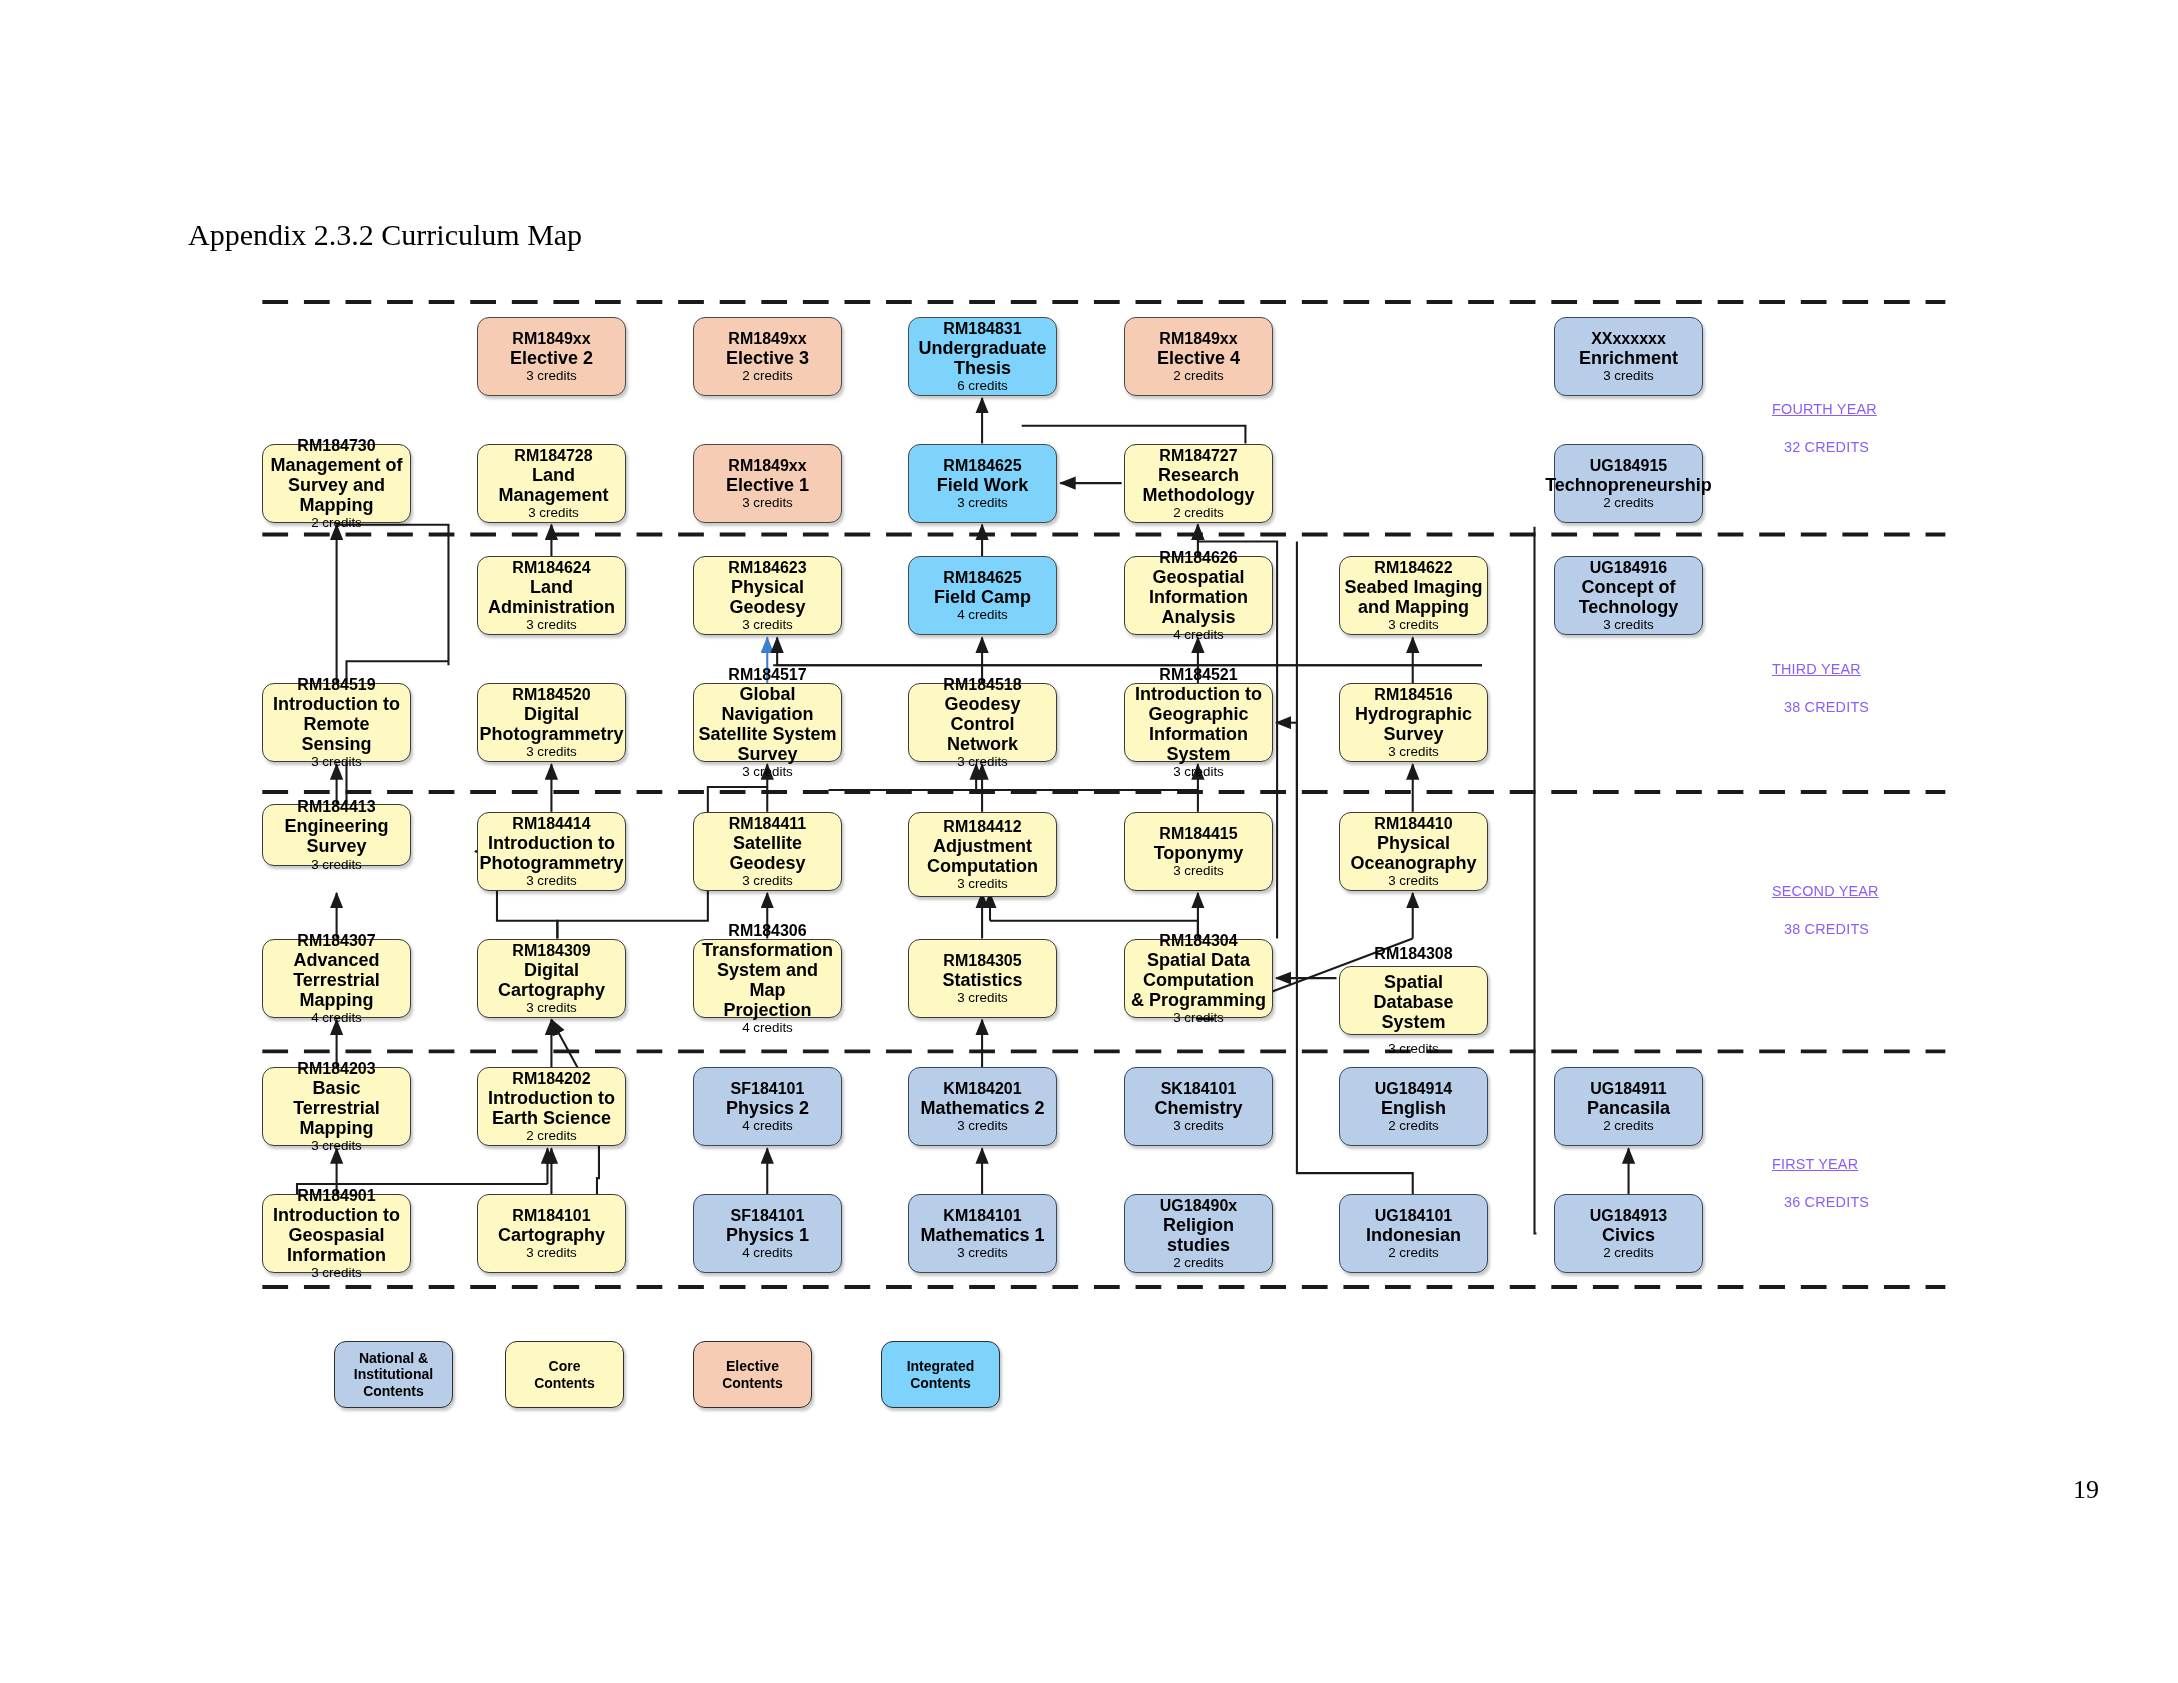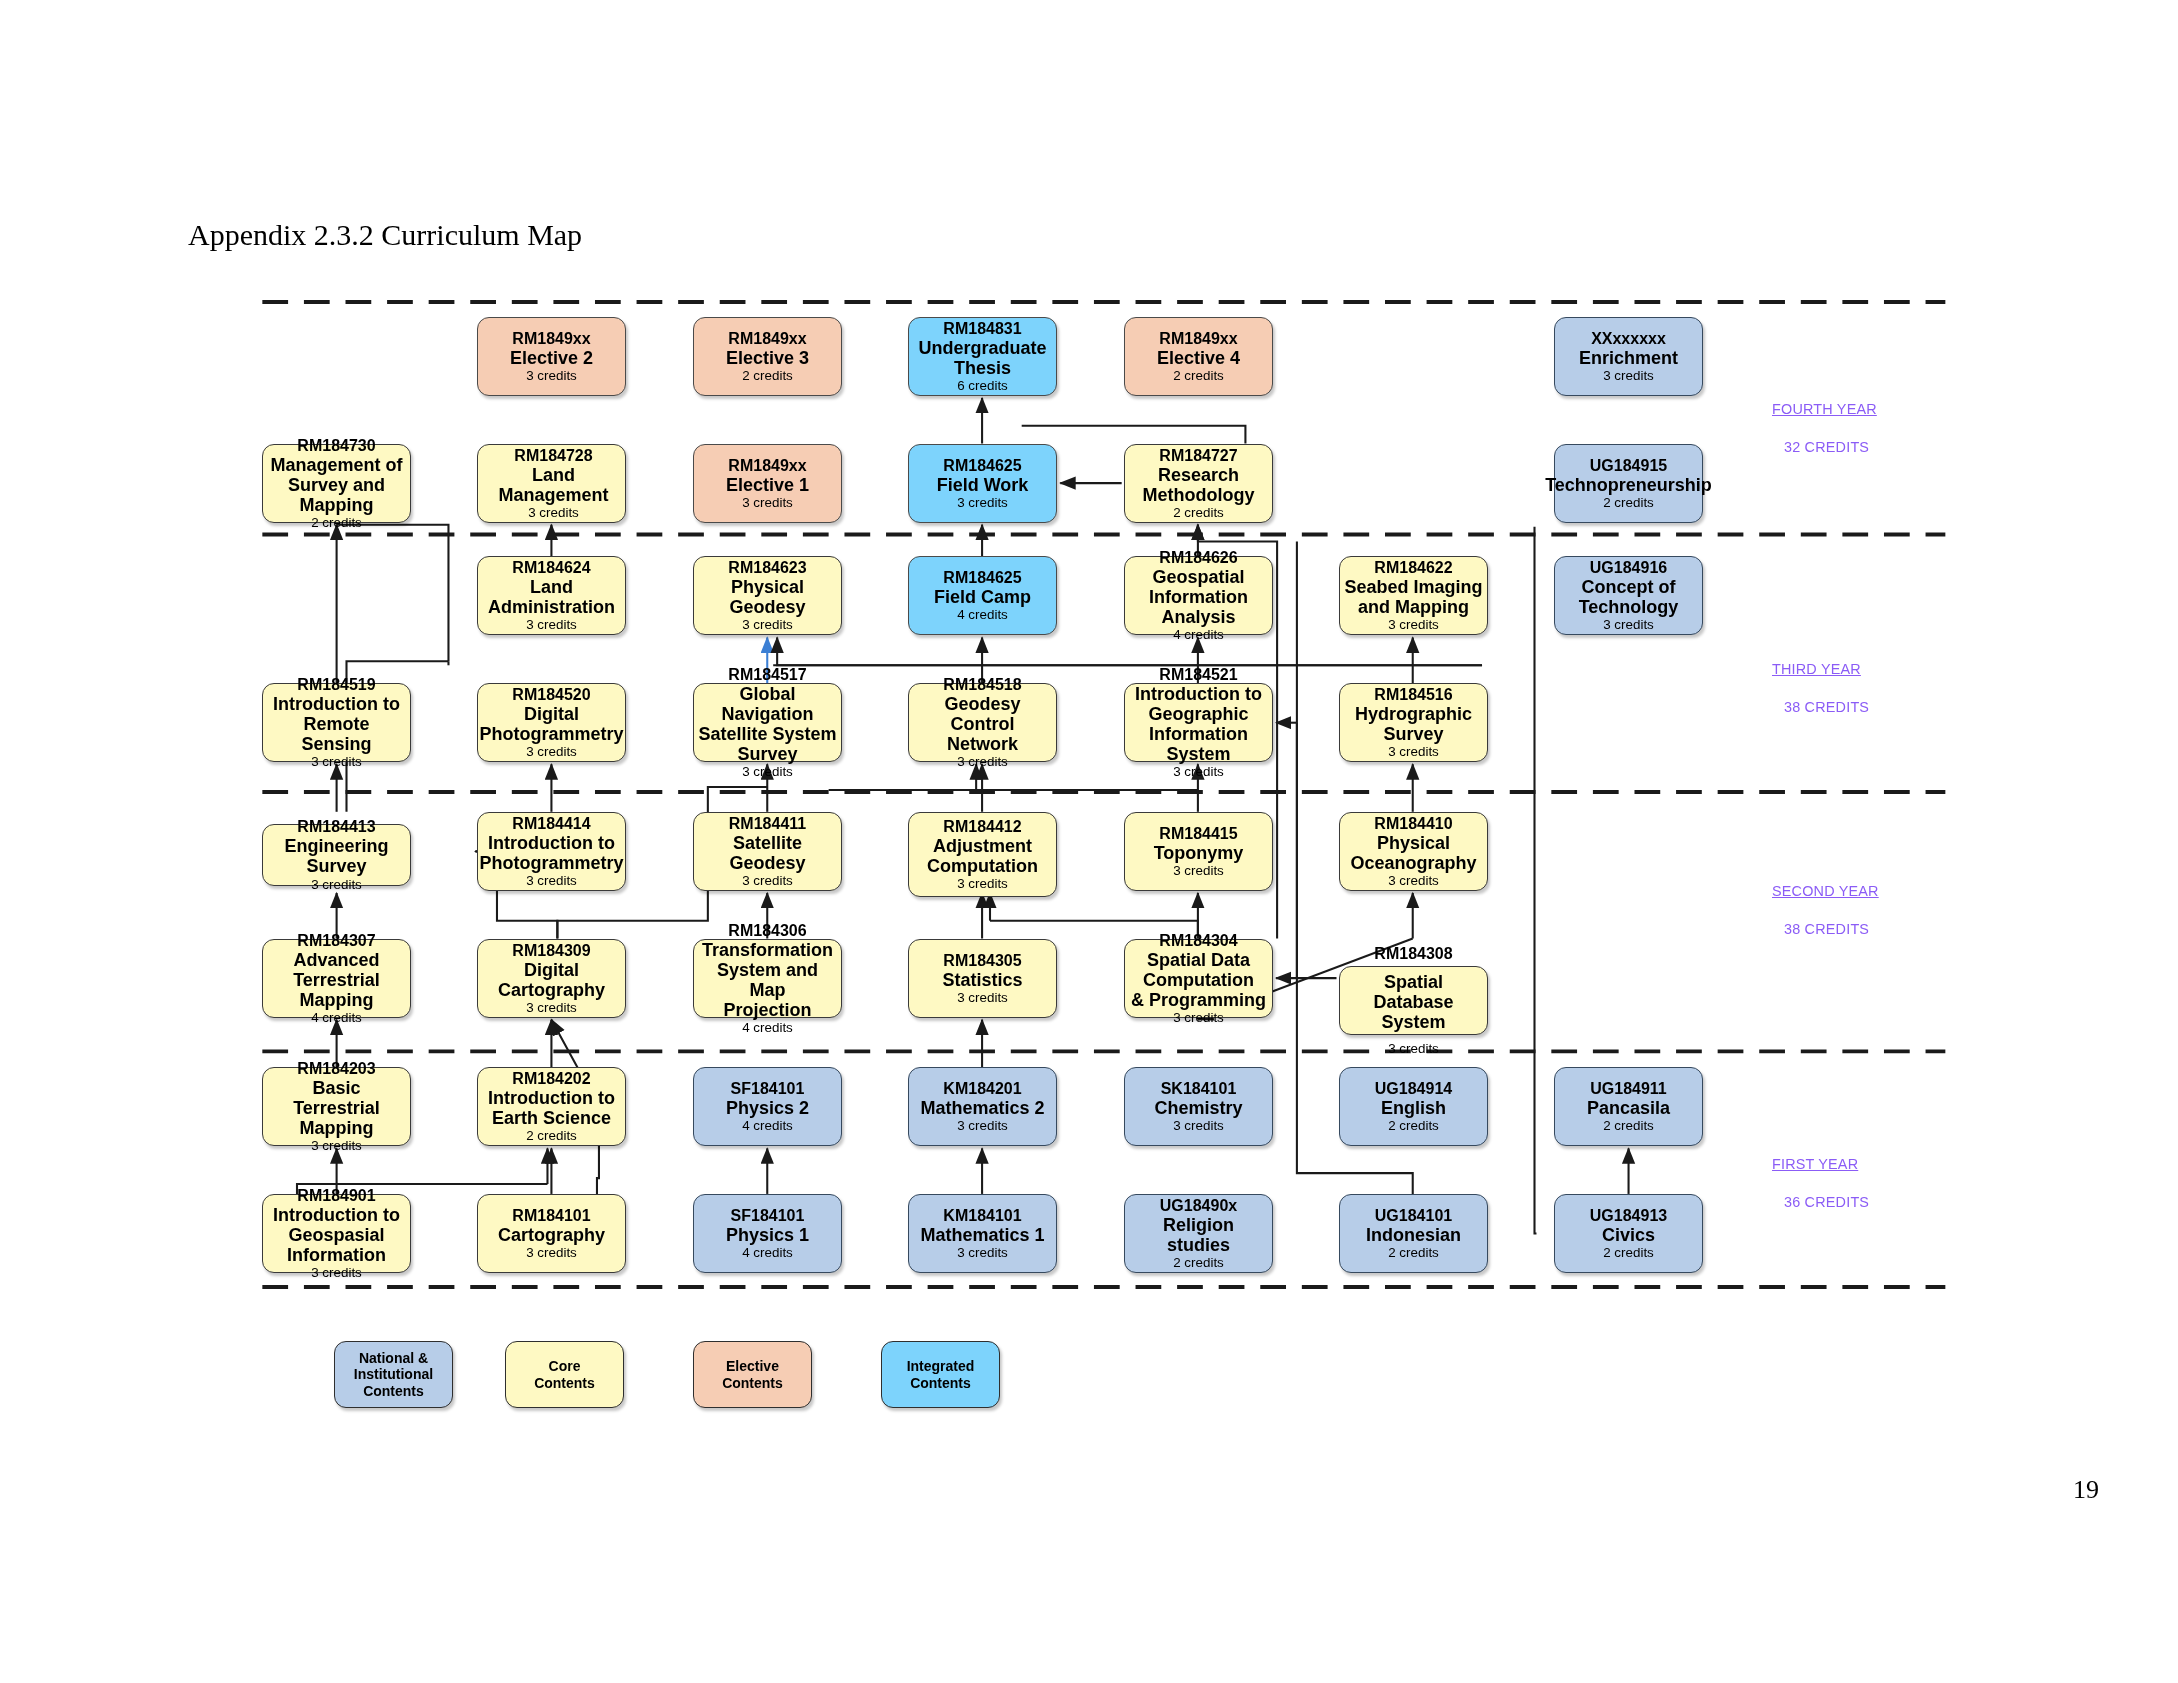--- a/index.html
+++ b/index.html
@@ -269,21 +269,21 @@
       <div class="node c-core" style="left: 1124px; top: 683px; width: 149px; height: 79px;">
         <div class="code">RM184521</div>
         <div class="name">Introduction to<br>Geographic<br>Information System</div>
         <div class="cred">3 credits</div>
       </div>
       <div class="node c-core" style="left: 1339px; top: 683px; width: 149px; height: 79px;">
         <div class="code">RM184516</div>
         <div class="name">Hydrographic<br>Survey</div>
         <div class="cred">3 credits</div>
       </div>
-      <div class="node c-core" style="left: 262px; top: 824px; width: 149px; height: 62px;">
+      <div class="node c-core" style="left: 262px; top: 804px; width: 149px; height: 62px;">
         <div class="code">RM184413</div>
         <div class="name">Engineering Survey</div>
         <div class="cred">3 credits</div>
       </div>
       <div class="node c-core" style="left: 477px; top: 812px; width: 149px; height: 79px;">
         <div class="code">RM184414</div>
         <div class="name">Introduction to<br>Photogrammetry</div>
         <div class="cred">3 credits</div>
       </div>
       <div class="node c-core" style="left: 693px; top: 812px; width: 149px; height: 79px;">

